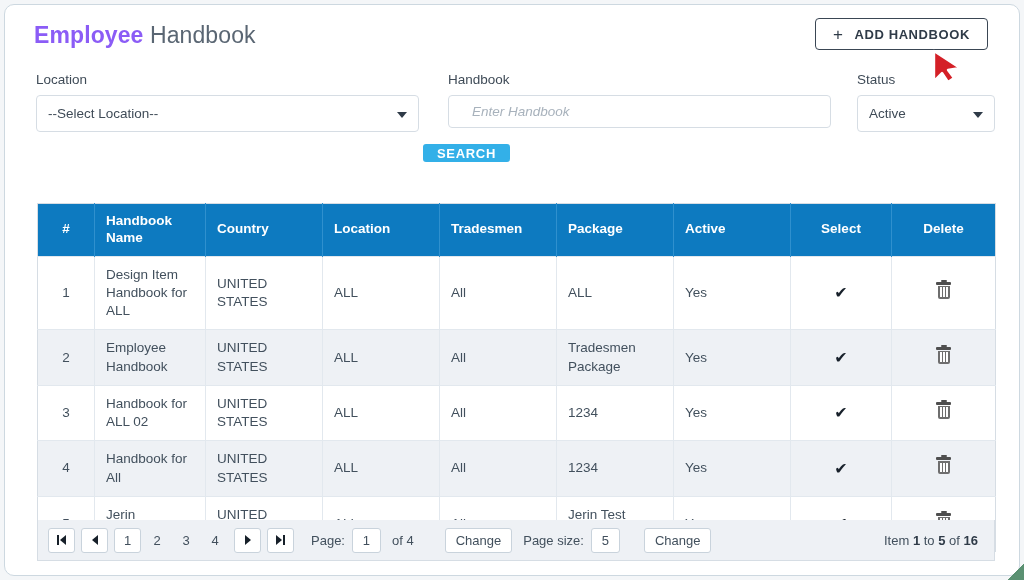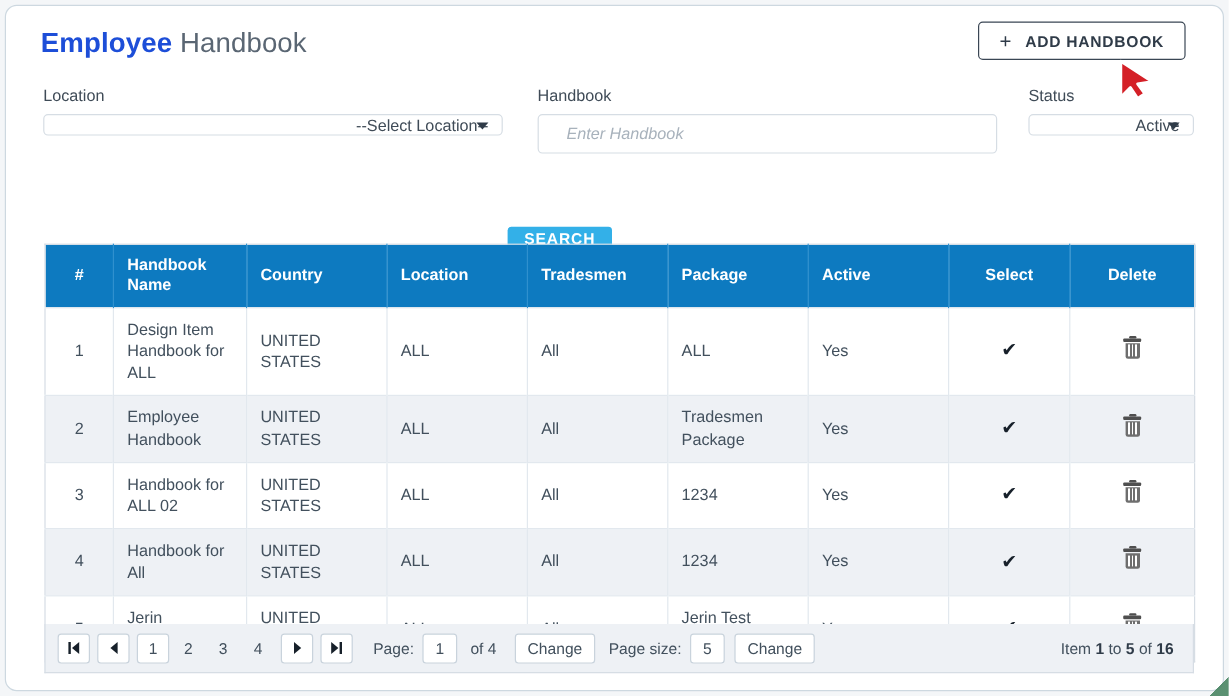--- a/index.html
+++ b/index.html
@@ -26,21 +26,21 @@
   }
   
   .page-title {
     position: absolute;
     left: 29px; top: 17px;
     font-size: 23px;
     color: #3d4a57;
     letter-spacing: .1px;
     white-space: nowrap;
   }
-  .page-title .strong { font-weight: bold; color: #1d4ed8; }
+  .page-title .strong { font-weight: bold; color: #8b5cf6; }
   .page-title .light  { font-weight: normal; color: #5a6673; }
 
   .add-btn {
     position: absolute;
     right: 31px; top: 13px;
     height: 32px;
     padding: 0 17px;
     display: flex; align-items: center; gap: 11px;
     background: #ffffff;
     border: 1px solid #3a4654;
@@ -69,31 +69,30 @@
     border-radius: 4px;
     font-family: "Liberation Sans", sans-serif;
     font-size: 13.5px;
     color: #3f4b57;
     padding: 0 23px;
     outline: none;
   }
   .select-wrap { position: absolute; }
   .select-box {
     position: relative;
-    height: 18px;
+    height: 37px;
     background: #ffffff;
     border: 1px solid #d6dde4;
     border-radius: 4px;
     display: flex; align-items: center;
     padding: 0 11px;
     font-size: 13.5px;
     color: #3f4b57;
     cursor: pointer;
     white-space: nowrap;
-    justify-content: flex-end;
   }
   .caret {
     position: absolute; right: 11px; top: 50%;
     margin-top: -2px;
     width: 0; height: 0;
     border-left: 5px solid transparent;
     border-right: 5px solid transparent;
     border-top: 6px solid #2f3b48;
   }
   input::placeholder { color: #a8b2bc; font-style: italic; }
@@ -102,21 +101,20 @@
     position: absolute;
     height: 18px;
     border: none;
     border-radius: 3px;
     font-family: "Liberation Sans", sans-serif;
     font-size: 13px;
     font-weight: bold;
     letter-spacing: .7px;
     color: #ffffff;
     cursor: pointer;
-    margin-top: 45px;
   }
   .btn-search { background: #33b0e8; }
   .btn-cancel { background: #221f1f; }
 
   
   .tbl {
     position: absolute;
     left: 32px; top: 198px;
     width: 958px;
     border-collapse: collapse;
@@ -238,21 +236,21 @@
   .pg-change {
     height: 25px;
     padding: 0 10px;
     background: #ffffff;
     border: 1px solid #c9d3dc;
     border-radius: 3px;
     font-family: "Liberation Sans", sans-serif;
     font-size: 13px;
     color: #42505d;
     cursor: pointer;
-    margin-left: 8px;
+    margin-left: 24px;
     white-space: nowrap;
   }
   .pg-spacer { flex: 1; }
   .pg-item { white-space: nowrap; margin-right: 6px; text-align: right; }
   .pg-item b { color: #2f3b48; }
 
   
   .a-left, .a-right {
     width: 0; height: 0;
     border-top: 5px solid transparent;

